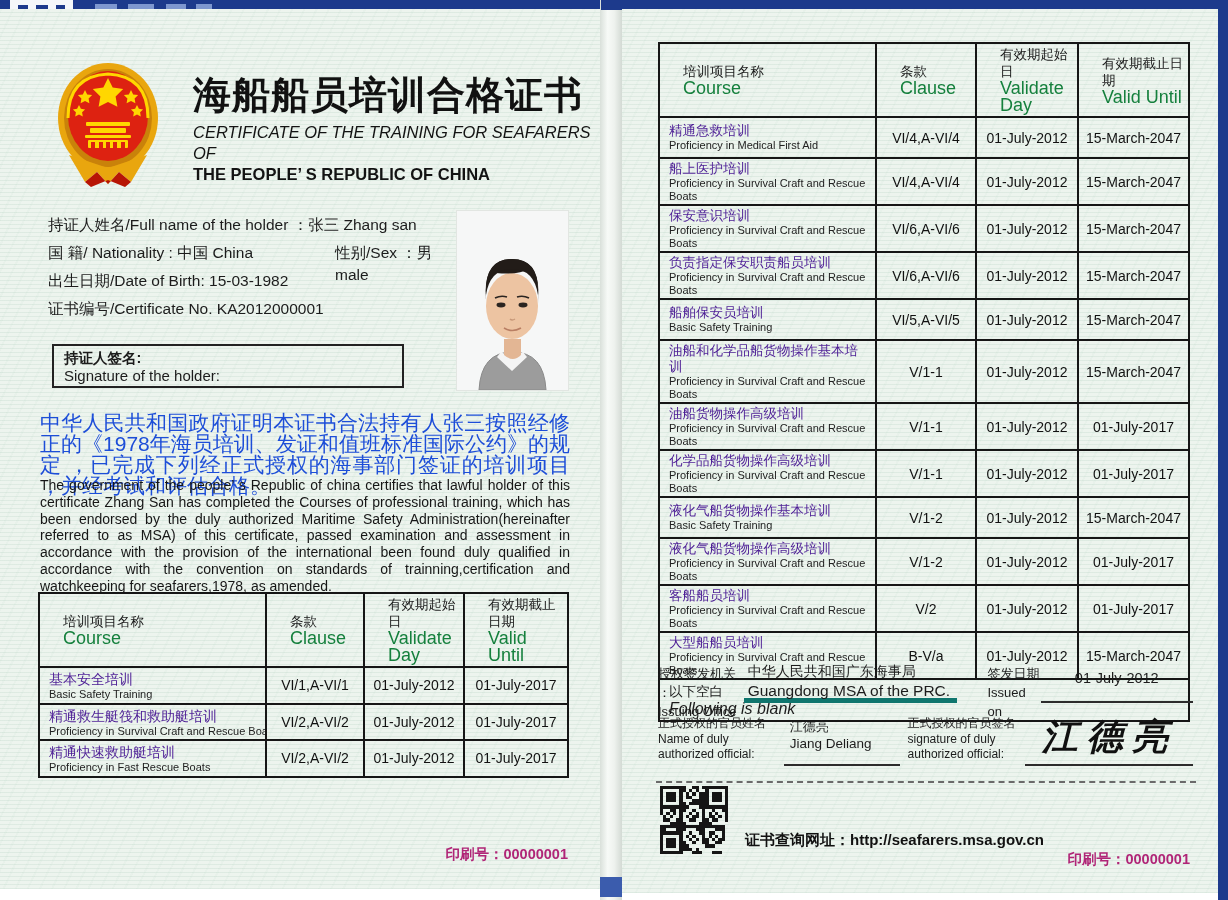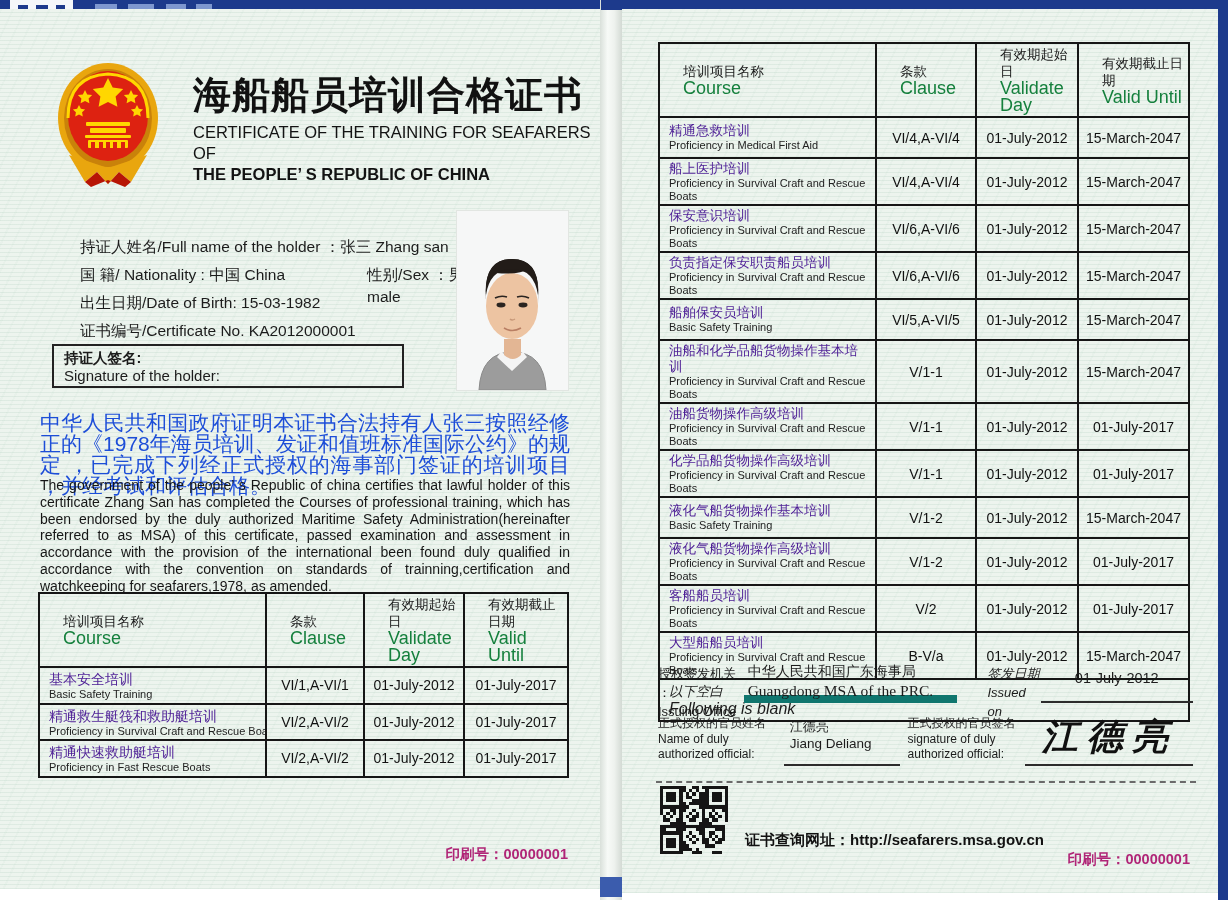--- a/index.html
+++ b/index.html
@@ -28,24 +28,24 @@
   .gap-accent-top{position:absolute;left:601px;top:0;width:21px;height:10px;background:#1d3a8c;}
   .gap-accent-bottom{position:absolute;left:600px;top:877px;width:22px;height:20px;background:#3b5cad;}
   .botband{position:absolute;left:0;top:889px;width:600px;height:11px;background:#ffffff;}
   .botband2{position:absolute;left:622px;top:893px;width:606px;height:7px;background:#ffffff;}
 
   
   .emblem{position:absolute;left:55px;top:60px;width:106px;height:128px;}
   .titleblock{position:absolute;left:193px;top:72px;width:400px;}
   .title-cn1{font-size:33px;letter-spacing:3px;line-height:40px;font-weight:500;color:#111;}
   .title-cn2{font-size:38px;letter-spacing:1px;line-height:46px;font-weight:700;color:#111;}
-  .title-en1{font-size:16.5px;line-height:21px;margin-top:4px;color:#131313;}
+  .title-en1{font-size:16.5px;line-height:21px;margin-top:4px;color:#131313;font-style:italic;}
   .title-en2{font-size:16.5px;line-height:21px;font-weight:700;color:#131313;}
 
-  .holder{position:absolute;left:48px;top:236px;width:400px;font-size:15.5px;margin-left:32px;}
+  .holder{position:absolute;left:48px;top:214px;width:400px;font-size:15.5px;}
   .holder-line{position:relative;height:28px;line-height:22px;}
   .holder-sex{position:absolute;left:287px;top:0;}
 
   .photo{position:absolute;left:457px;top:211px;width:111px;height:179px;background:#fdfdfd;box-shadow:0 0 0 1px #e2e6e2;}
 
   .sigbox{position:absolute;left:52px;top:344px;width:352px;height:44px;border:2px solid #222;
     padding:3px 10px;box-sizing:border-box;background:transparent;}
   .sigbox .cn{font-size:14.5px;font-weight:700;line-height:18px;}
   .sigbox .en{font-size:15px;line-height:18px;}
 
@@ -62,35 +62,35 @@
   .c-cn{font-size:13.5px;line-height:16px;color:#4c1d95;}
   .c-en{font-size:11px;line-height:12.5px;color:#222;}
   td.val{text-align:center;font-size:14px;color:#111;}
   .lt{position:absolute;left:38px;top:592px;width:529px;}
   .lt tr.h{height:46px;} .lt tr.r{height:32px;}
   .lt .c-cn{font-size:14px;line-height:18px;}
   .lt .c-en{white-space:nowrap;}
   .rt{position:absolute;left:658px;top:42px;width:530px;}
   .rt tr.h{height:38px;} .rt tr.r{height:41px;} .rt tr.f{height:42px;}
   td.foot{padding:2px 4px 2px 9px;}
-  .f-cn{display:block;font-size:13.5px;line-height:17px;font-style:italic;}
+  .f-cn{display:block;font-size:13.5px;line-height:17px;}
   .f-en{display:block;font-size:16px;line-height:17px;font-style:italic;}
 
   .printno{position:absolute;font-size:14.5px;font-weight:700;color:#b02577;text-align:right;}
   .printno-left{left:38px;top:845px;width:530px;}
   .printno-right{left:656px;top:850px;width:534px;}
 
   
   .issuing{position:absolute;left:658px;top:661px;width:535px;height:42px;display:flex;}
   .iss-label{width:100px;font-size:13px;line-height:19px;padding-top:3px;}
-  .iss-value{width:248px;border-bottom:8px solid #0f766e;padding-left:4px;box-sizing:border-box;font-family:Liberation Serif, serif;}
+  .iss-value{width:248px;border-bottom:5px solid #0f766e;padding-left:4px;box-sizing:border-box;}
   .iss-value .cn{font-size:14px;line-height:19px;padding-top:1px;}
   .iss-value .en{font-size:15.5px;line-height:19px;}
   .iss-spacer{width:36px;}
-  .iss-date-label{width:62px;font-size:13px;line-height:19px;padding-top:3px;font-style:italic;}
+  .iss-date-label{width:62px;font-size:13px;line-height:19px;padding-top:3px;}
   .iss-date-value{width:178px;border-bottom:2px solid #2c2c2c;text-align:center;font-size:14.5px;padding-top:9px;box-sizing:border-box;}
 
   
   .officials{position:absolute;left:658px;top:712px;width:535px;height:60px;display:flex;}
   .off-label{width:126px;font-size:12px;line-height:15.5px;padding-top:4px;}
   .off-value{width:116px;border-bottom:2px solid #2c2c2c;padding:6px 0 0 6px;box-sizing:border-box;height:54px;}
   .off-value .cn{font-size:13px;line-height:17px;}
   .off-value .en{font-size:13.5px;line-height:17px;}
   .off-gap{width:8px;}
   .off-sig-value{width:168px;border-bottom:2px solid #2c2c2c;height:54px;box-sizing:border-box;

